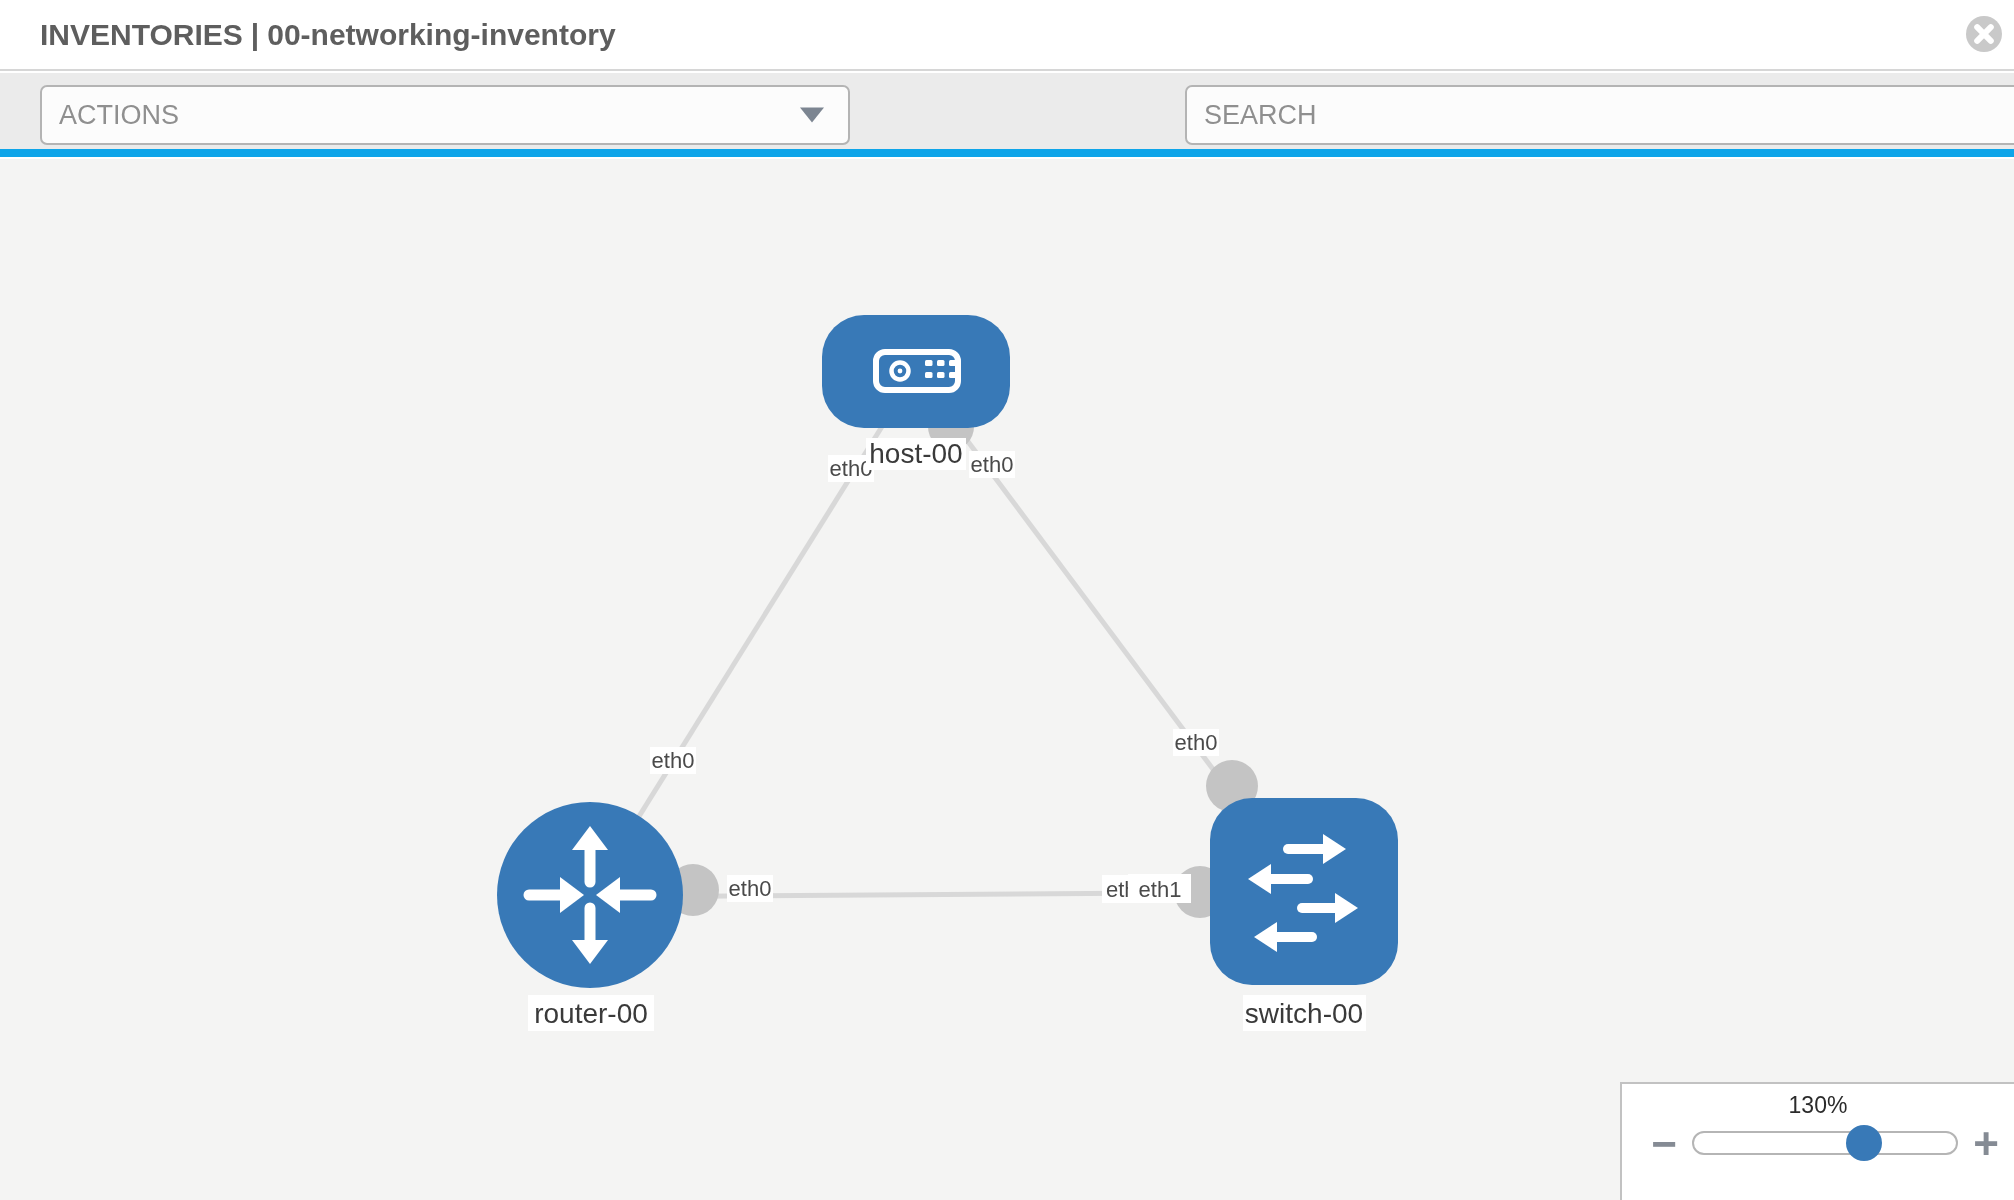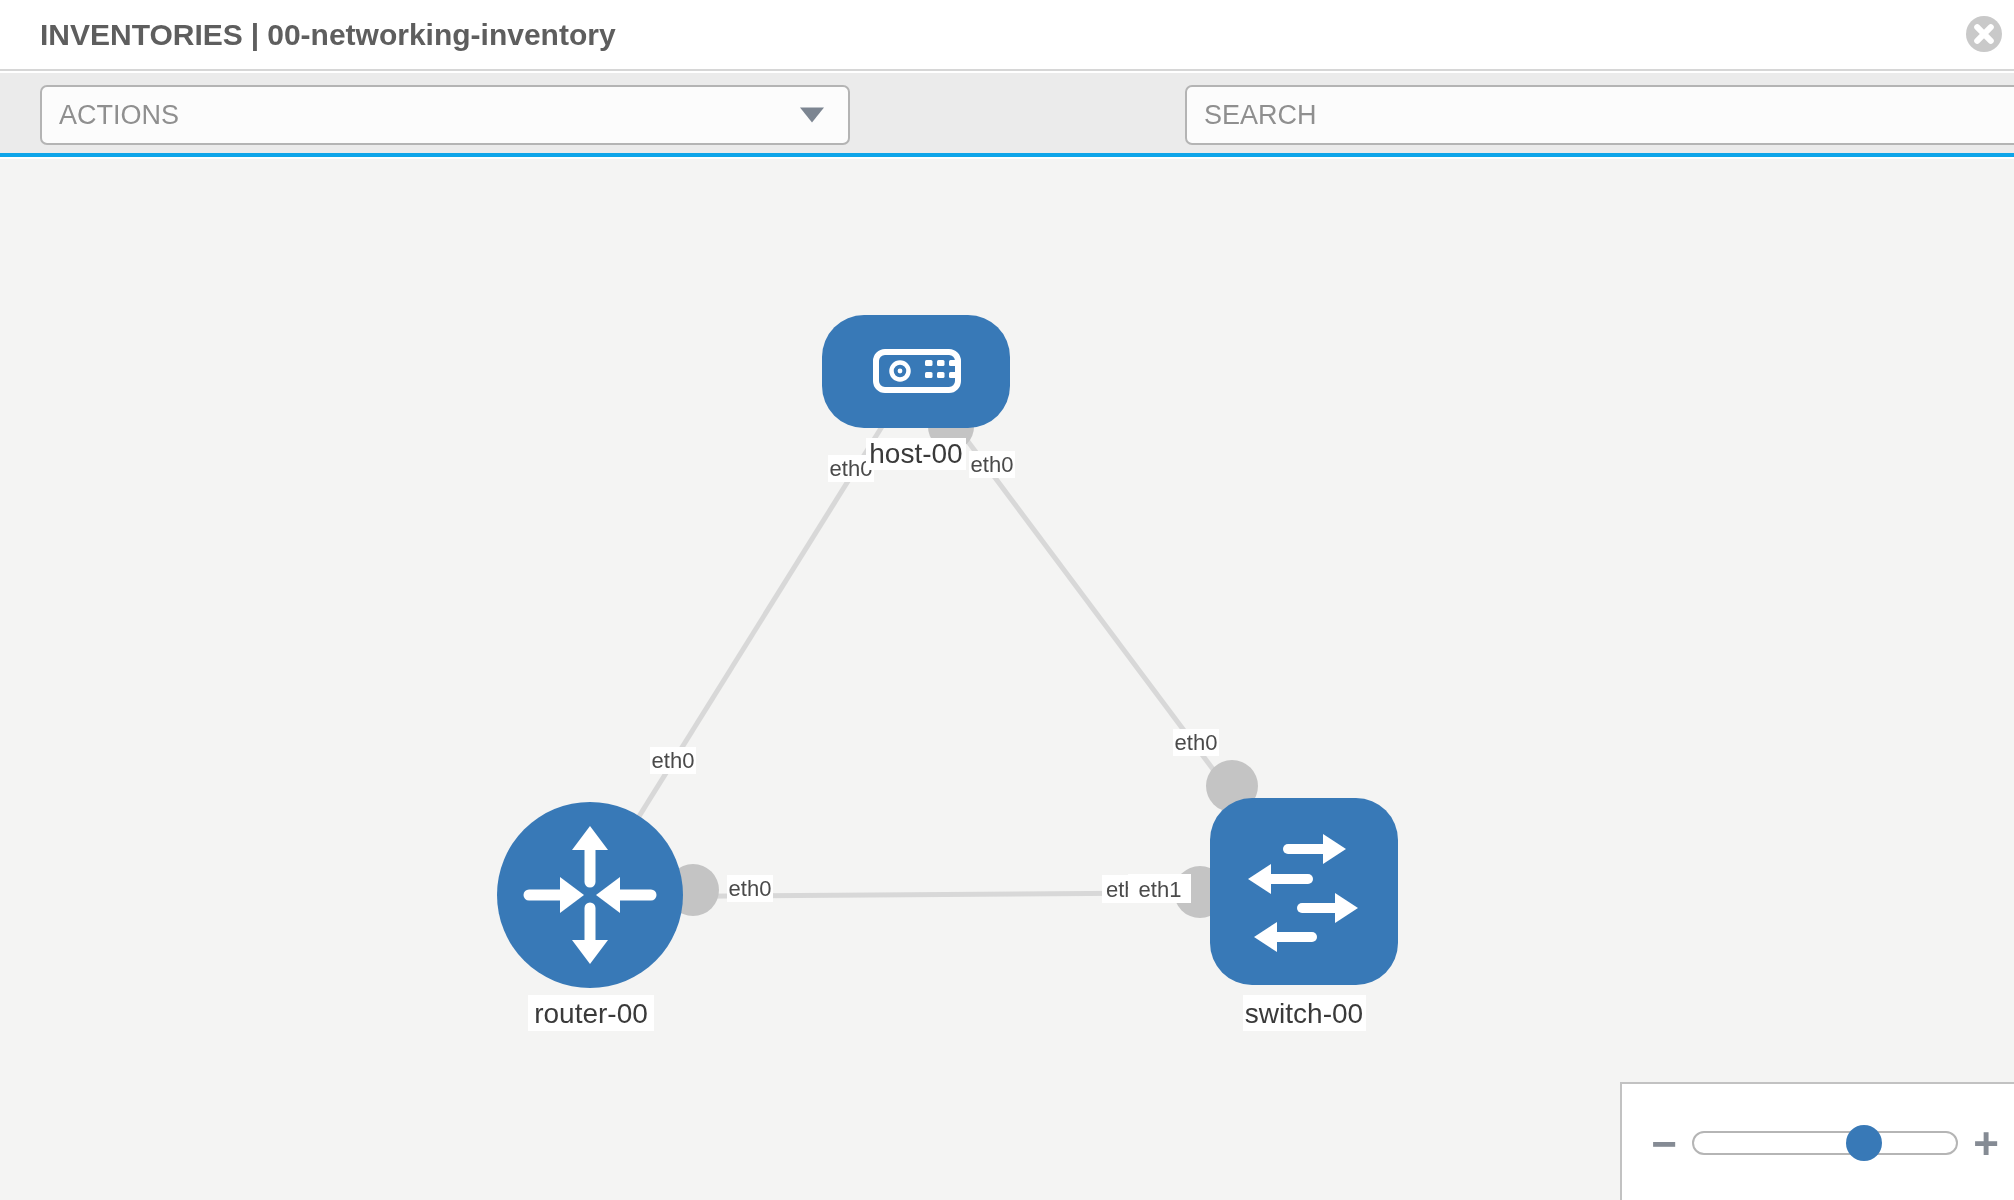--- a/index.html
+++ b/index.html
@@ -6,21 +6,21 @@
   body{font-family:"Liberation Sans",sans-serif;background:#ffffff;}
   .app{position:relative;width:2014px;height:1200px;overflow:hidden;background:#ffffff;padding-left:20px;}
 
   
   .header{position:absolute;top:0;left:0;width:2014px;height:71px;background:#ffffff;border-bottom:2px solid #d6d6d6;box-sizing:border-box;}
   .title{position:absolute;left:40px;top:50%;transform:translateY(-50%);font-size:30px;font-weight:700;color:#5e5e5e;white-space:nowrap;}
   .title span{margin-right:8px;}
   .close-btn{position:absolute;right:11px;top:15px;width:38px;height:38px;cursor:pointer;border:none;background:transparent;padding:0;}
 
   
-  .toolbar{position:absolute;top:73px;left:0;width:2014px;height:84px;background:#ebebeb;border-bottom:4px solid #0ea5e9;box-sizing:border-box;}
+  .toolbar{position:absolute;top:73px;left:0;width:2014px;height:84px;background:#ebebeb;border-bottom:8px solid #0ea5e9;box-sizing:border-box;}
   .dropdown{position:absolute;top:12px;height:60px;background:#fcfcfc;border:2px solid #b4b4b4;border-radius:7px;box-sizing:border-box;cursor:pointer;}
   .dropdown .ph{position:absolute;left:17px;top:50%;transform:translateY(-50%);font-size:27px;color:#8f8f8f;}
   .caret{position:absolute;right:24px;top:50%;transform:translateY(-50%);width:0;height:0;border-left:12px solid transparent;border-right:12px solid transparent;border-top:15px solid #7c8591;}
   .caret.small{border-left-width:10px;border-right-width:10px;border-top-width:13px;right:28px;}
   .dd-actions{left:40px;width:810px;}
   .dd-search{left:1185px;width:942px;}
   .tool-btn{position:absolute;top:94px;width:44px;height:44px;border:none;background:transparent;padding:0;cursor:pointer;}
   .tool-wrench{left:1063px;}
   .tool-key{left:1130px;}
 
@@ -189,20 +189,21 @@
         </g>
         <g>
           <rect x="1243" y="995" width="123" height="36" fill="#ffffff"></rect>
           <text class="node-label" x="1304" y="1023" text-anchor="middle">switch-00</text>
         </g>
       </g>
     </svg>
   </div>
 
   <div class="zoom-panel">
+    <div class="zoom-level">130%</div>
     <button class="zoom-minus">−</button>
     <div class="zoom-track">
       <div class="zoom-thumb"></div>
     </div>
     <button class="zoom-plus">+</button>
   </div>
 
 </div>
 
 </body></html>

